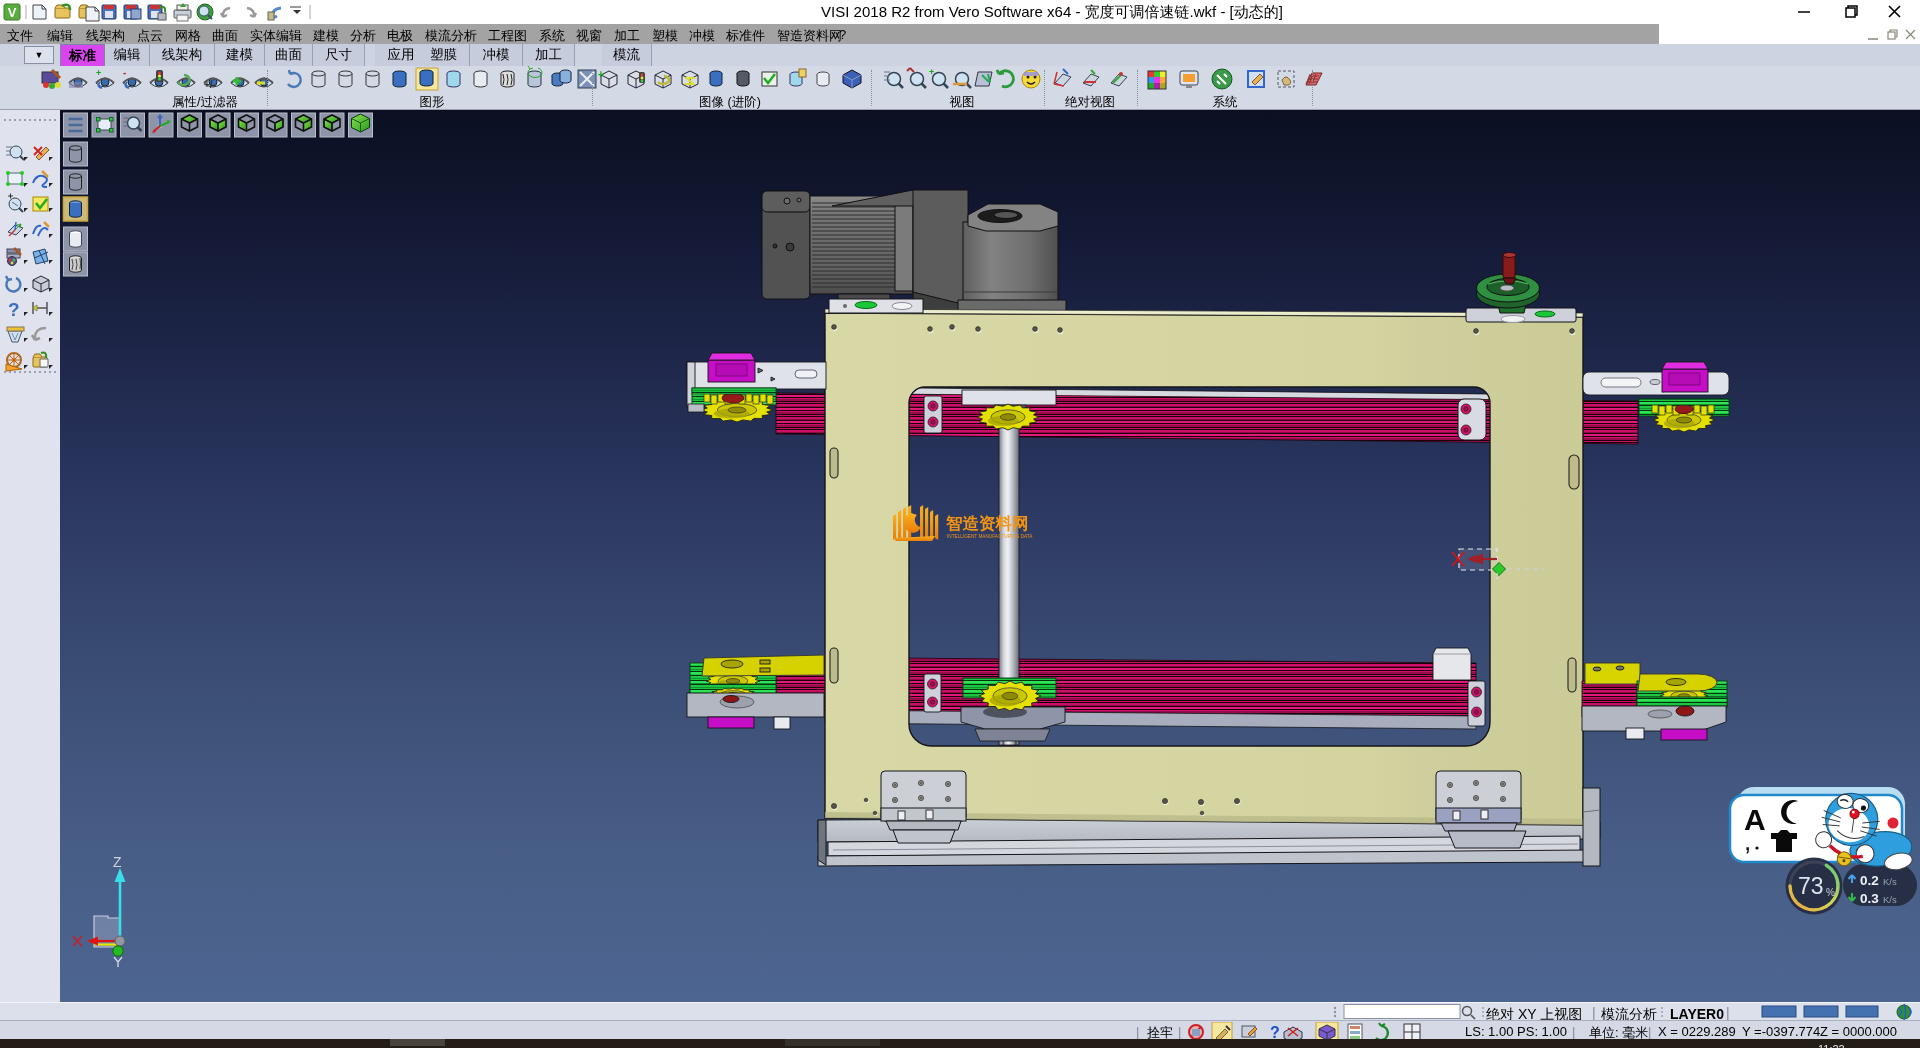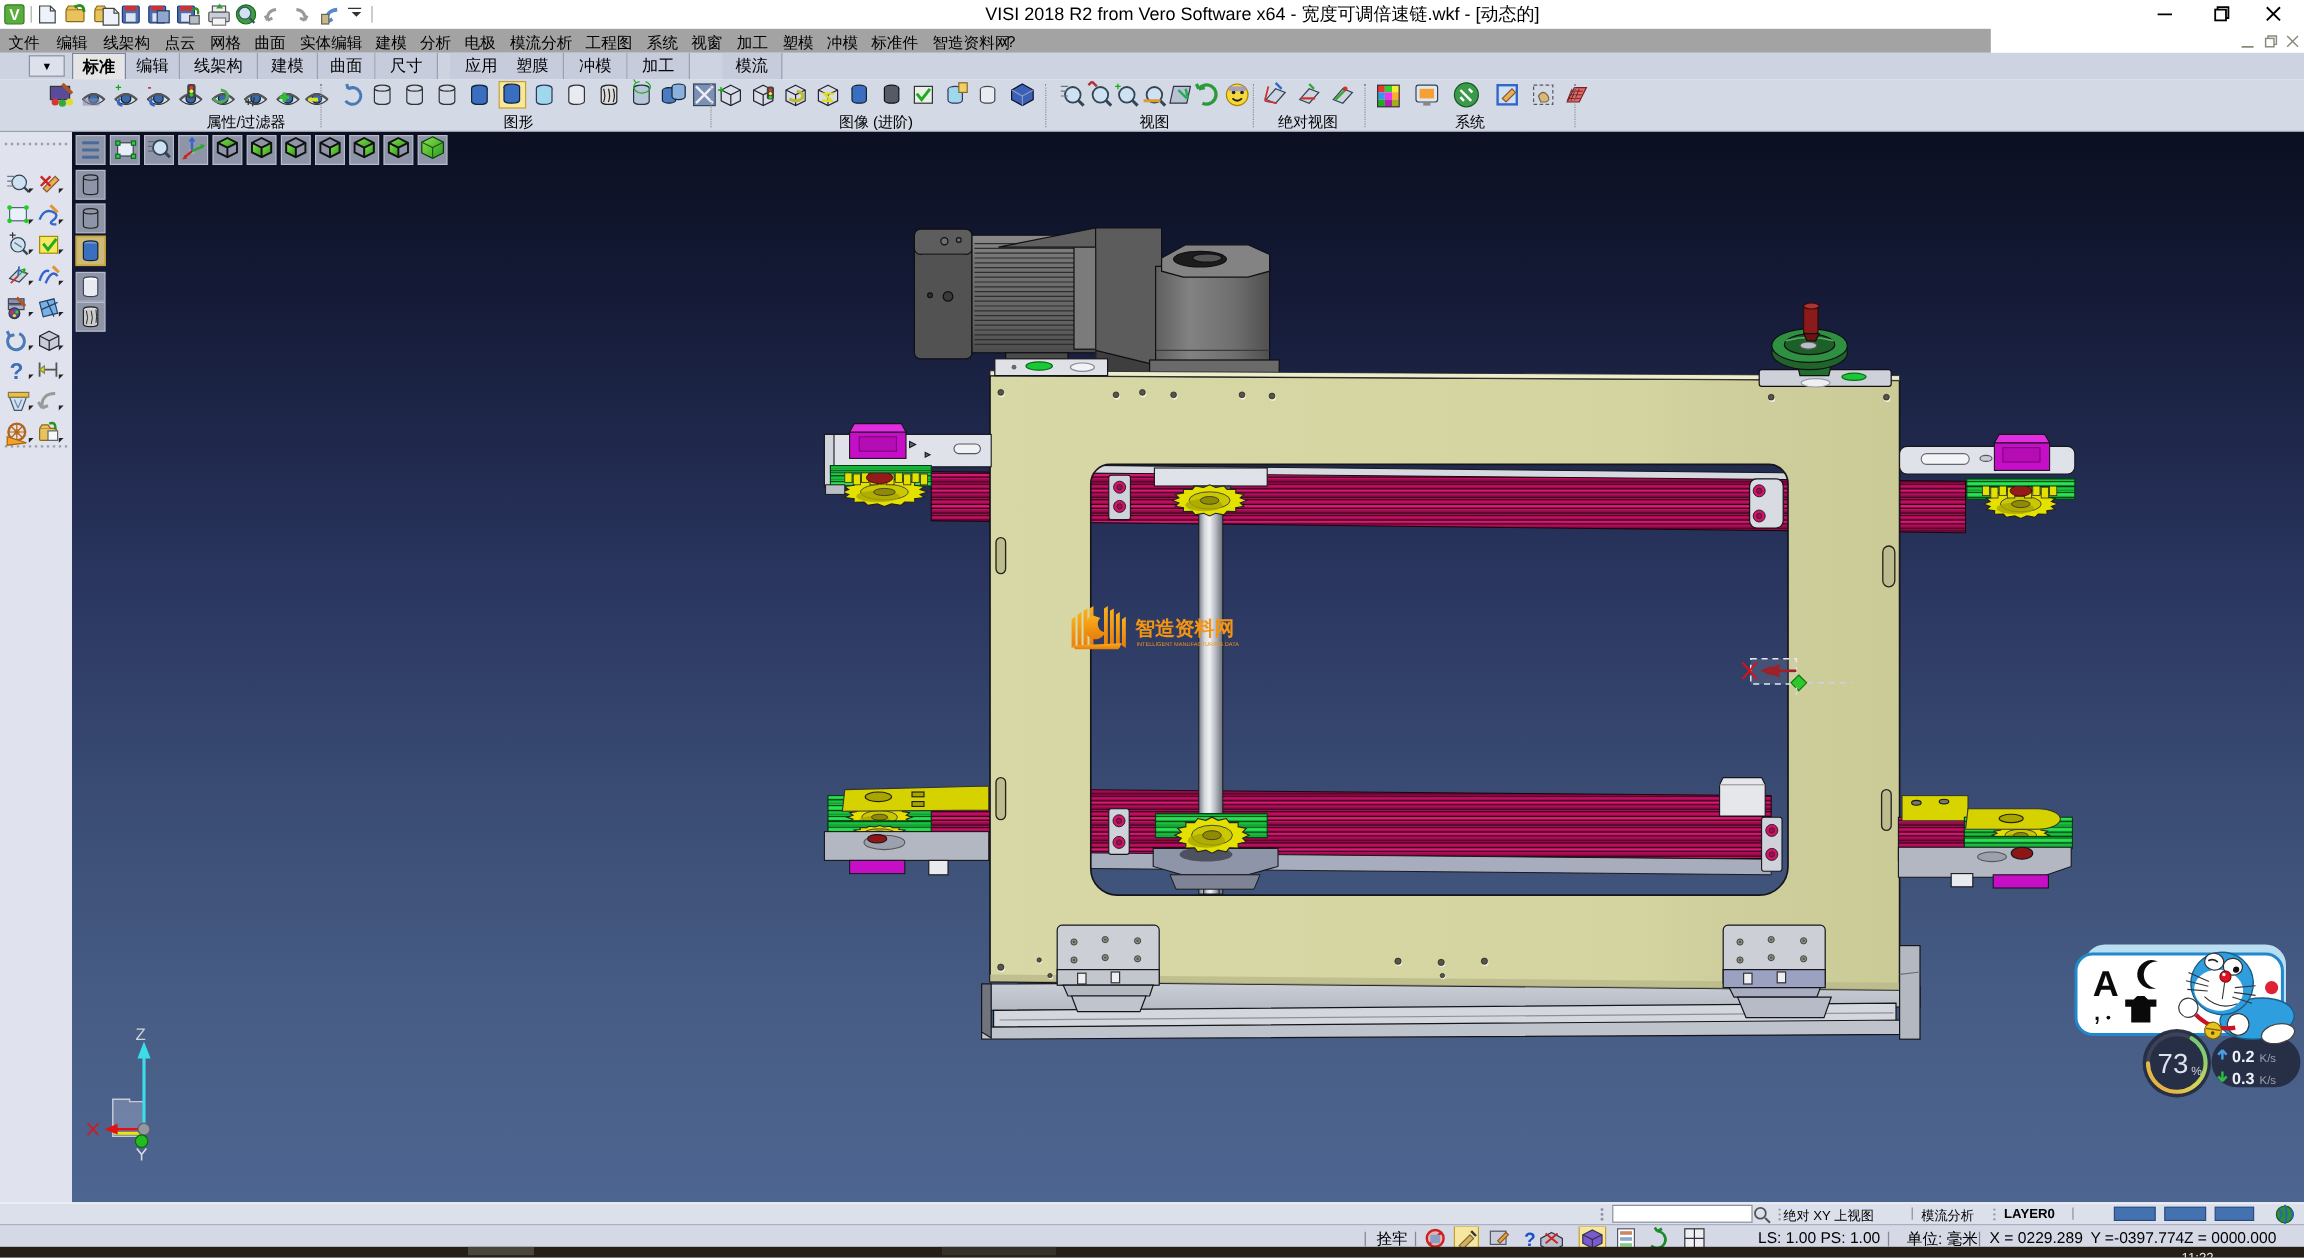--- a/index.html
+++ b/index.html
@@ -2,27 +2,27 @@
 <html><head><meta charset="utf-8"><style>
 *{margin:0;padding:0;box-sizing:border-box}
 html,body{width:1920px;height:1048px;overflow:hidden;font-family:"Liberation Sans",sans-serif;background:#fff}
 .abs{position:absolute}
 #titlebar{position:absolute;left:0;top:0;width:1920px;height:24px;background:#ffffff}
 #title-text{position:absolute;left:92px;top:3px;width:1920px;text-align:center;font-size:15px;color:#000}
 #menubar{position:absolute;left:0;top:24px;width:1659px;height:20px;background:#a3a3a3;font-size:13px;color:#000}
 #menubar span{position:absolute;top:3px}
 #tabrow{position:absolute;left:0;top:44px;width:1920px;height:22px;background:#cdd3e1;font-size:13.5px}
 .tab{position:absolute;top:0;height:22px;line-height:22px;text-align:center;color:#000;border-right:1px solid #9aa0b2;background:#c6ccdc}
-.tab.act{background:#e5e5e5;font-weight:bold;border:1px solid #7a86a0;border-bottom:none}
+.tab.act{background:#d946ef;font-weight:bold;border:1px solid #7a86a0;border-bottom:none}
 #toolbar{position:absolute;left:0;top:66px;width:1920px;height:44px;background:#d4d9e6;border-bottom:1px solid #9aa0ae}
 .glabel{position:absolute;top:28px;font-size:12.5px;color:#000;text-align:center}
 .gsep{position:absolute;top:4px;height:36px;width:0;border-left:1px dotted #8a90a0}
 #sidebar{position:absolute;left:0;top:110px;width:60px;height:892px;background:#e0e3ed}
 #viewport{position:absolute;left:60px;top:110px;width:1860px;height:892px;background:linear-gradient(#0b0f21 0%,#151b38 16%,#2a3660 42%,#3a4c74 62%,#475d85 82%,#4d6591 100%)}
-#status1{position:absolute;left:0;top:1002px;width:1920px;height:18px;background:#dce0ea;border-top:1px solid #f2f4f8;font-size:11px;color:#000}
+#status1{position:absolute;left:0;top:1002px;width:1920px;height:18px;background:#dce0ea;border-top:1px solid #f2f4f8;font-size:14px;color:#000}
 #status2{position:absolute;left:0;top:1020px;width:1920px;height:21px;background:#d5d9e5;border-top:1px solid #aab0c0;font-size:13px;color:#000}
 #taskbar{position:absolute;left:0;top:1039px;width:1920px;height:9px;background:#241e16;overflow:hidden}
 .s2t{position:absolute;top:3px}
 </style></head><body>
 <div id="titlebar">
 <svg class="abs" style="left:0;top:0" width="360" height="24">
 <rect x="4" y="4" width="16" height="16" rx="2" fill="#58ad3c" stroke="#3c7c28"></rect>
       <text x="12" y="17" font-size="13" font-weight="bold" fill="#fff" text-anchor="middle">V</text>
 <line x1="26" y1="5" x2="26" y2="19" stroke="#aaa"></line>
 <g>

